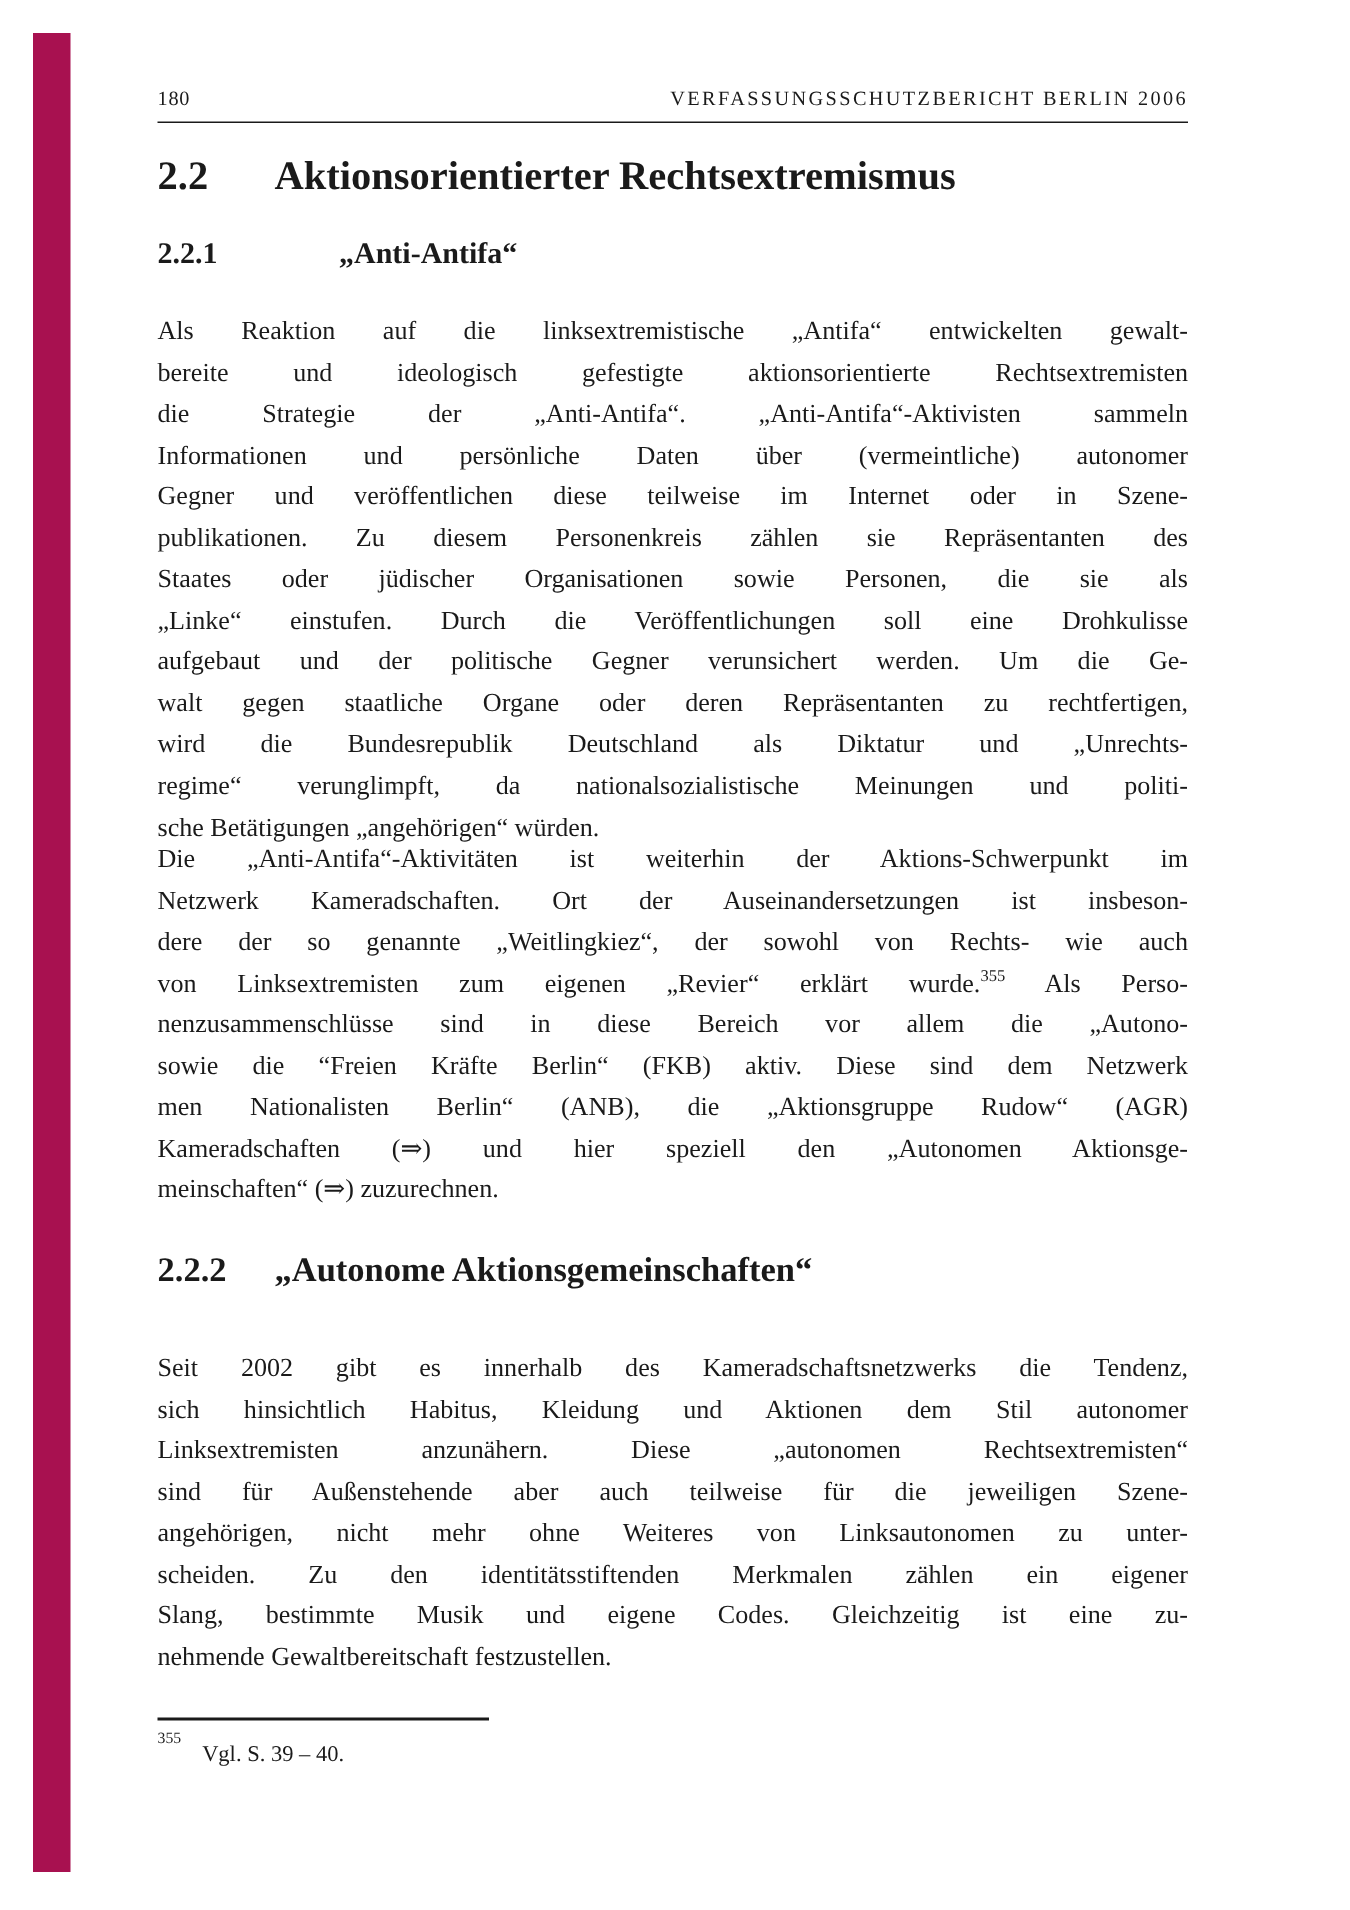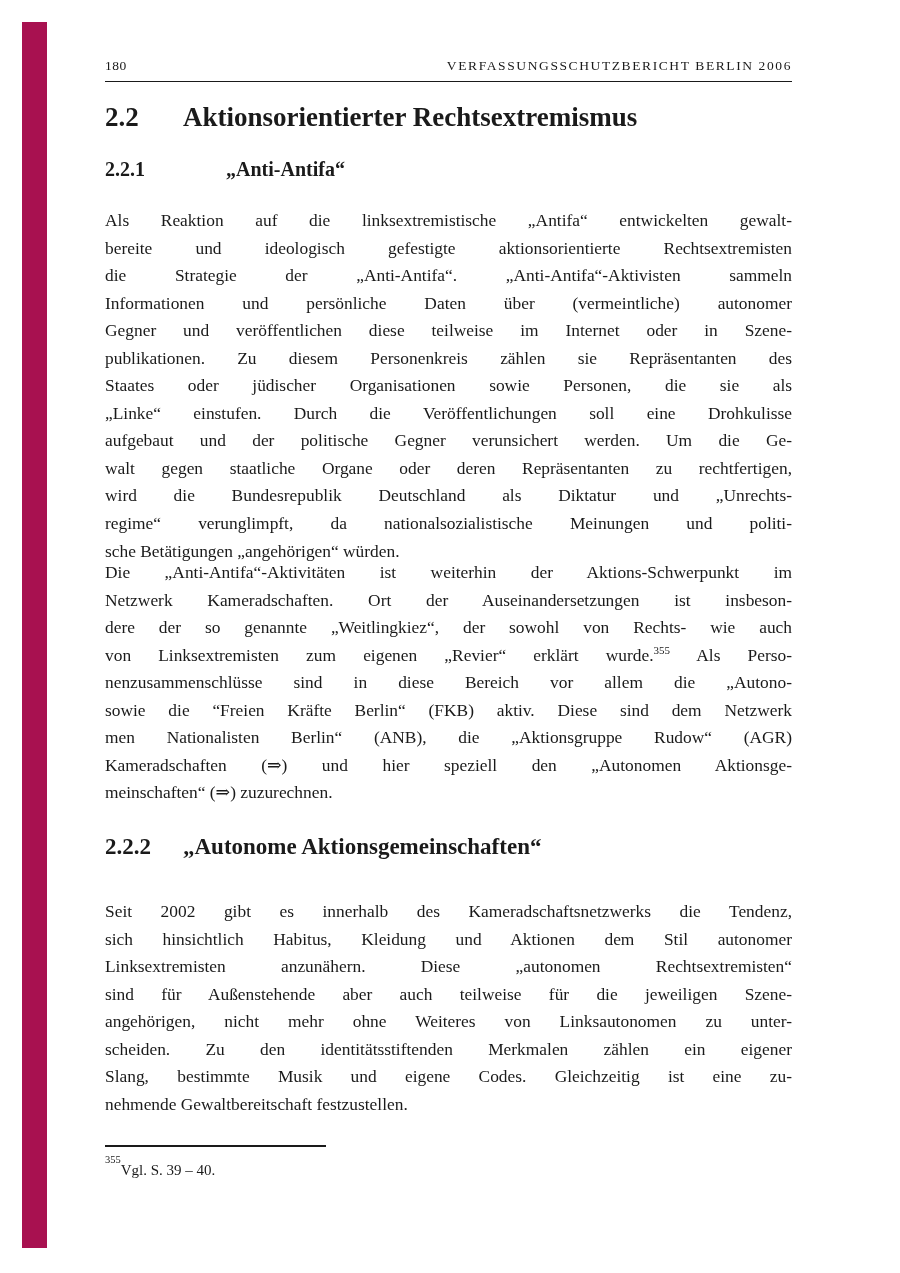--- a/index.html
+++ b/index.html
@@ -71,21 +71,21 @@
   .footnote {
     top: 1154px;
     font-size: 15px;
     line-height: 24px;
   }
   .footnote .fn-marker {
     font-size: 10.5px;
     position: relative;
     top: -6px;
   }
-  .footnote .fn-text { margin-left: 0; }
+  .footnote .fn-text { margin-left: 14px; }
 </style>
 </head>
 <body>
 
 <div class="page">
 
   <div class="accent-bar" style="background: rgb(168, 17, 80);"></div>
 
   <div class="content-abs page-header">
     <span class="page-number">180</span>

